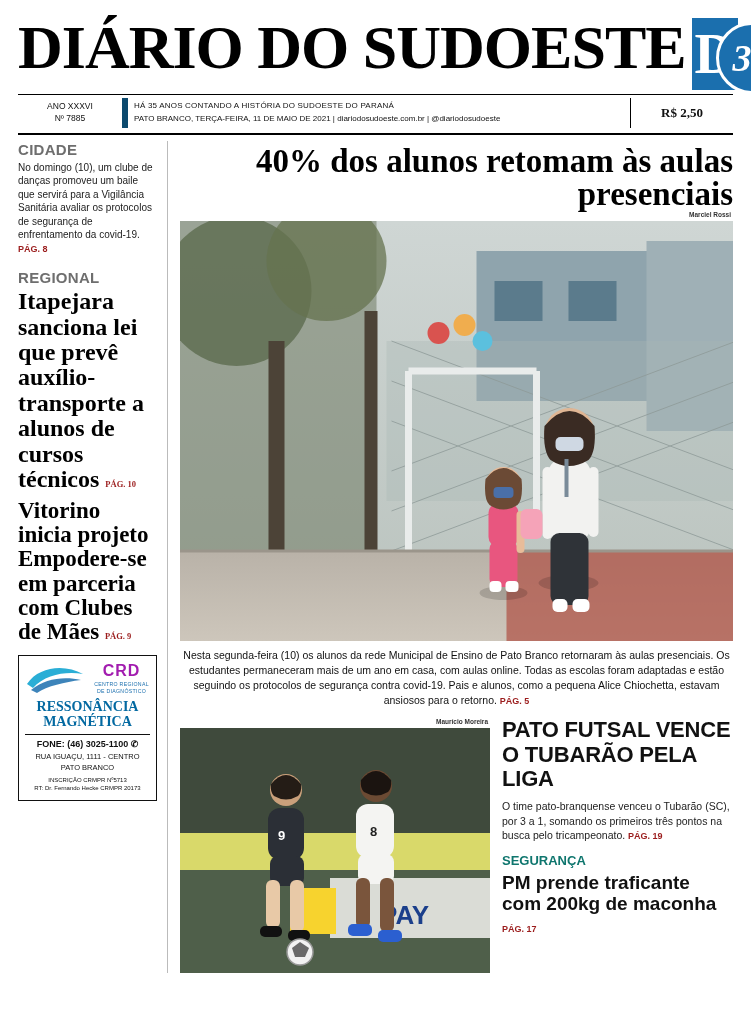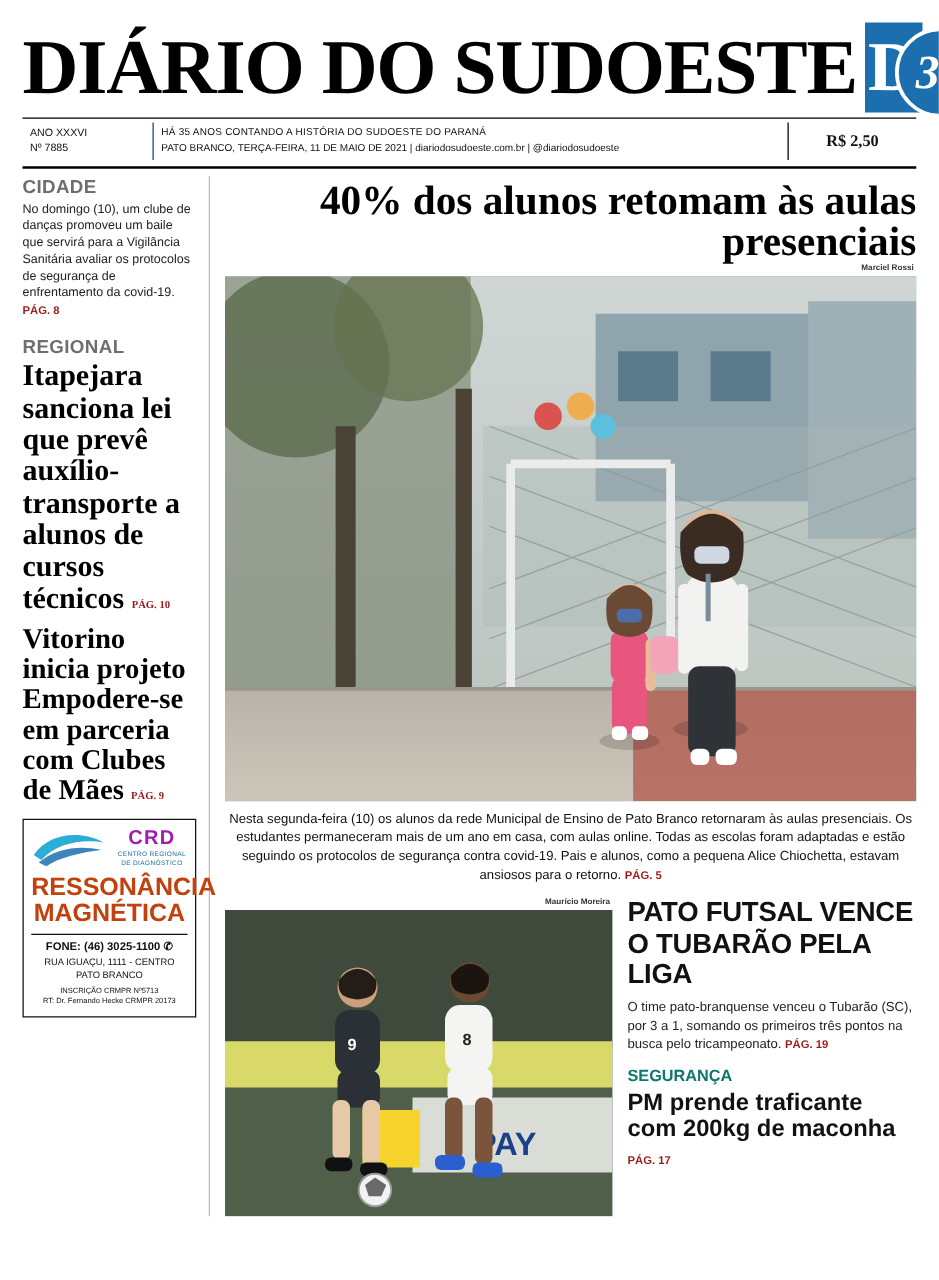--- a/index.html
+++ b/index.html
@@ -1,21 +1,21 @@
 <!DOCTYPE html>
 <html><head>
 <meta charset="utf-8">
 <style>
   html,body{margin:0;padding:0;background:#fff;}
   body{width:751px;height:1024px;font-family:"Liberation Sans",sans-serif;color:#111;overflow:hidden;}
   .page{position:relative;width:751px;height:1024px;box-sizing:border-box;padding:0 18px;}
 
   
   .masthead{position:relative;padding-top:18px;}
-  .masthead-row{display:flex;align-items:center;justify-content:space-between;}
+  .masthead-row{display:flex;align-items:flex-start;justify-content:space-between;}
   .paper-title{
     font-family:"Liberation Serif",serif;
     font-weight:bold;
     font-size:62px;
     letter-spacing:-1px;
     line-height:0.95;
     white-space:nowrap;
     margin:0;
     color:#000;
   }
@@ -37,21 +37,21 @@
   }
 
   .masthead-rule{border:0;border-top:1px solid #000;margin:4px 0 3px;}
   .masthead-rule.thick{border-top:2px solid #000;margin:5px 0 0;}
 
   .infobar{
     display:flex;align-items:stretch;justify-content:space-between;
     font-size:8.5px;line-height:1.35;color:#111;
   }
   .infobar .cell{padding:3px 6px;display:flex;flex-direction:column;justify-content:center;}
-  .infobar .left{text-align:left;border-right:1px solid #0c4a6e;min-width:92px;}
+  .infobar .left{text-align:center;border-right:6px solid #0c4a6e;min-width:92px;}
   .infobar .center{flex:1;text-align:left;}
   .infobar .center .tagline{font-size:8px;letter-spacing:.2px;}
   .infobar .center .dateline{font-size:8px;margin-top:2px;}
   .infobar .right{border-left:1px solid #000;min-width:90px;text-align:center;
     font-size:13px;font-weight:bold;font-family:"Liberation Serif",serif;display:flex;align-items:center;justify-content:center;}
 
   
   .content{display:flex;margin-top:6px;}
   .col-left{width:150px;flex:0 0 150px;padding-right:10px;border-right:1px solid #bbb;box-sizing:border-box;}
   .col-right{flex:1;padding-left:12px;box-sizing:border-box;}
@@ -102,21 +102,21 @@
   }
 
   
   .ad{
     border:1px solid #111;margin-top:10px;padding:6px 6px 8px;text-align:center;background:#fff;
   }
   .ad-top{display:flex;align-items:center;gap:6px;justify-content:center;}
   .ad-swoosh{width:62px;height:34px;flex:0 0 auto;}
   .ad-crd{font-family:"Liberation Sans",sans-serif;font-weight:bold;font-size:16px;color:#a21caf;line-height:1;letter-spacing:1px;}
   .ad-crd-sub{font-size:5.2px;color:#1b6fae;letter-spacing:.3px;line-height:1.25;margin-top:2px;}
-  .ad-title{font-family:Liberation Sans, sans-serif;font-weight:bold;font-size:20px;color:#c2410c;line-height:1.05;margin-top:4px;}
+  .ad-title{font-family:Liberation Serif, serif;font-weight:bold;font-size:14px;color:#0369a1;line-height:1.05;margin-top:4px;}
   .ad-sep{border:0;border-top:1px solid #111;margin:5px 0 4px;}
   .ad-phone{font-size:9px;font-weight:bold;color:#111;}
   .ad-addr{font-size:7.5px;line-height:1.4;color:#111;margin-top:3px;}
   .ad-foot{font-size:6px;line-height:1.35;color:#111;margin-top:3px;}
 
   
   svg.scene{display:block;width:100%;height:100%;}
 </style>
 </head>
 <body>

